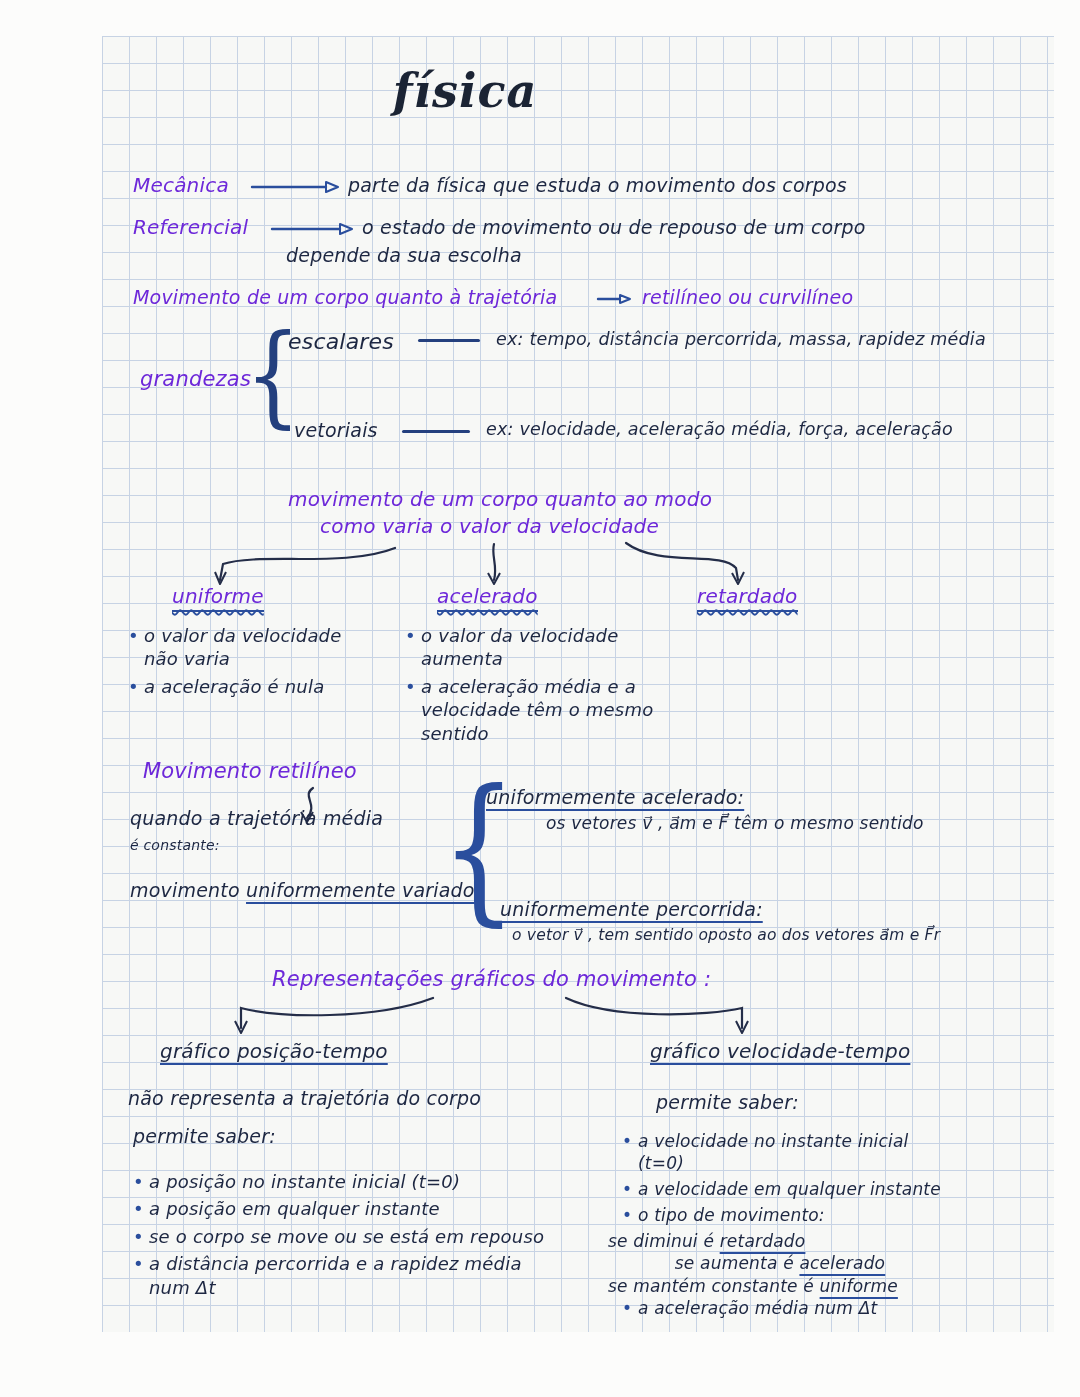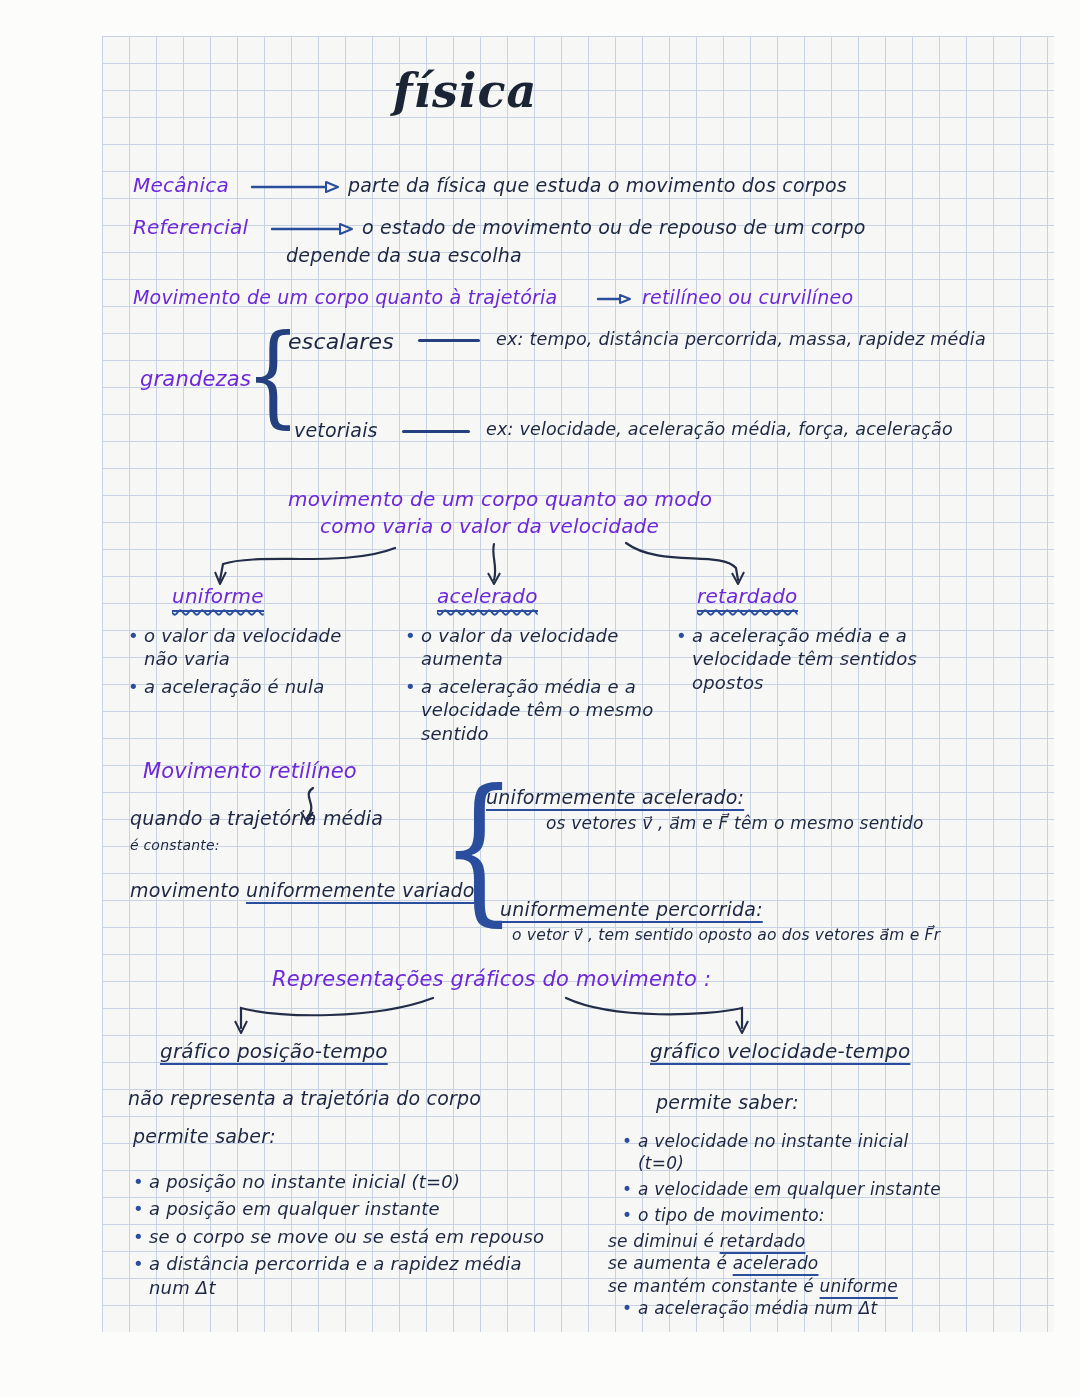--- a/index.html
+++ b/index.html
@@ -125,21 +125,20 @@
 
 <div class="hw wrap" style="left:128px;top:624px;width:250px;font-size:18px;">
   <div class="bullet">o valor da velocidade não varia</div>
   <div class="bullet">a aceleração é nula</div>
 </div>
 <div class="hw wrap" style="left:405px;top:624px;width:265px;font-size:18px;">
   <div class="bullet">o valor da velocidade aumenta</div>
   <div class="bullet">a aceleração média e a velocidade têm o mesmo sentido</div>
 </div>
 <div class="hw wrap" style="left:676px;top:624px;width:258px;font-size:18px;">
-  <div class="bullet">a aceleração média e a velocidade têm sentidos opostos</div>
 </div>
 
 <div class="hw blue" style="left:143px;top:758px;font-size:21px;">Movimento retilíneo</div>
 <svg style="left:295px;top:786px;" width="26" height="42">
   <path d="M18,2 C6,10 24,18 12,32" class="ink-stroke"></path>
   <path d="M6,26 L12,36 L18,26" class="ink-head"></path>
 </svg>
 <div class="hw" style="left:130px;top:806px;font-size:19px;">quando a trajetória média</div>
 <div class="hw" style="left:130px;top:836px;font-size:14px;">é constante:</div>
 <div class="hw" style="left:130px;top:878px;font-size:19px;">
@@ -179,21 +178,21 @@
 <div class="hw u" style="left:650px;top:1038px;font-size:20px;">gráfico velocidade-tempo</div>
 <div class="hw" style="left:656px;top:1090px;font-size:19px;">permite saber:</div>
 <div class="hw wrap" style="left:622px;top:1130px;width:330px;font-size:17px;">
   <div class="bullet">a velocidade no instante inicial (t=0)</div>
   <div class="bullet">a velocidade em qualquer instante</div>
   <div class="bullet">o tipo de movimento:</div>
   <div style="margin-left:-14px;">
     <span>se diminui é</span>
     <span class="u">retardado</span>
   </div>
-  <div style="margin-left:-14px;">
+  <div style="margin-left:-14px;text-align:center;">
     <span>se aumenta é</span>
     <span class="u">acelerado</span>
   </div>
   <div style="margin-left:-14px;">
     <span>se mantém constante é</span>
     <span class="u">uniforme</span>
   </div>
   <div class="bullet">a aceleração média num Δt</div>
 </div>
 

